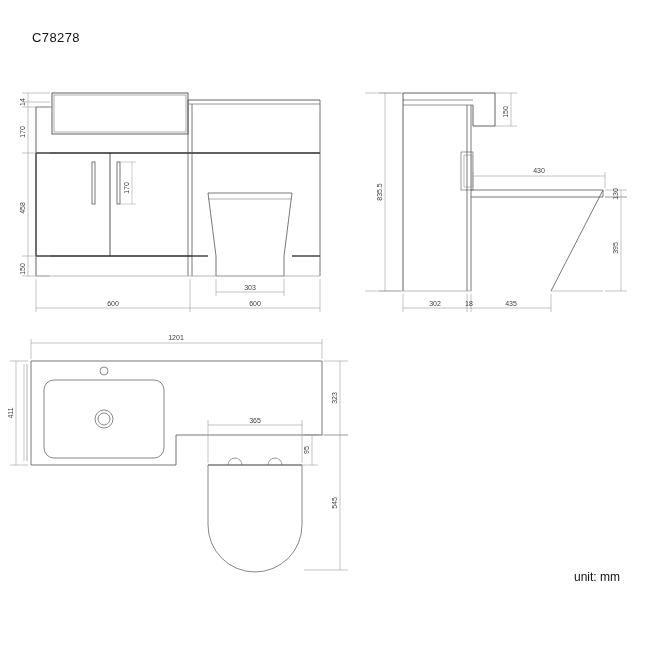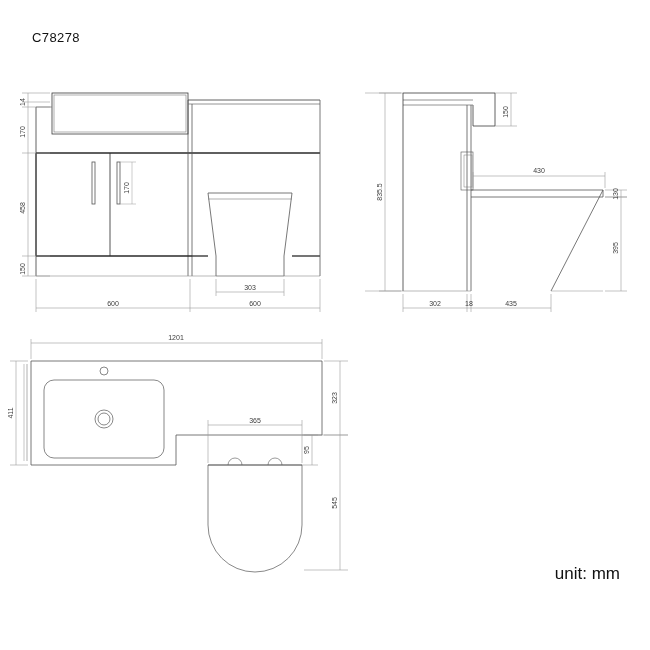--- a/index.html
+++ b/index.html
@@ -27,21 +27,21 @@
     top: 30px;
     font-size: 13px;
     letter-spacing: 0.4px;
     color: #111111;
     font-family: "Liberation Sans", sans-serif;
   }
   .unit-text {
     position: absolute;
     right: 30px;
     bottom: 22px;
-    font-size: 17px;
+    font-size: 12px;
     color: #111111;
     font-family: "Liberation Sans", sans-serif;
   }
   svg { display:block; }
   .dimtxt {
     font-size: 7px;
     fill: #3c3c3c;
     font-family: "Liberation Sans", sans-serif;
   }
 </style>

